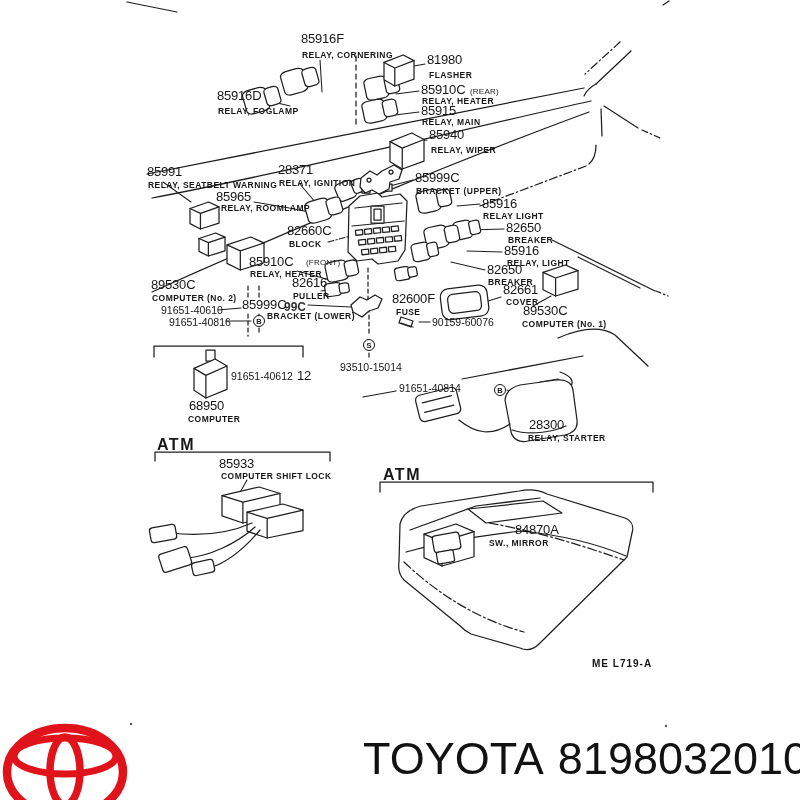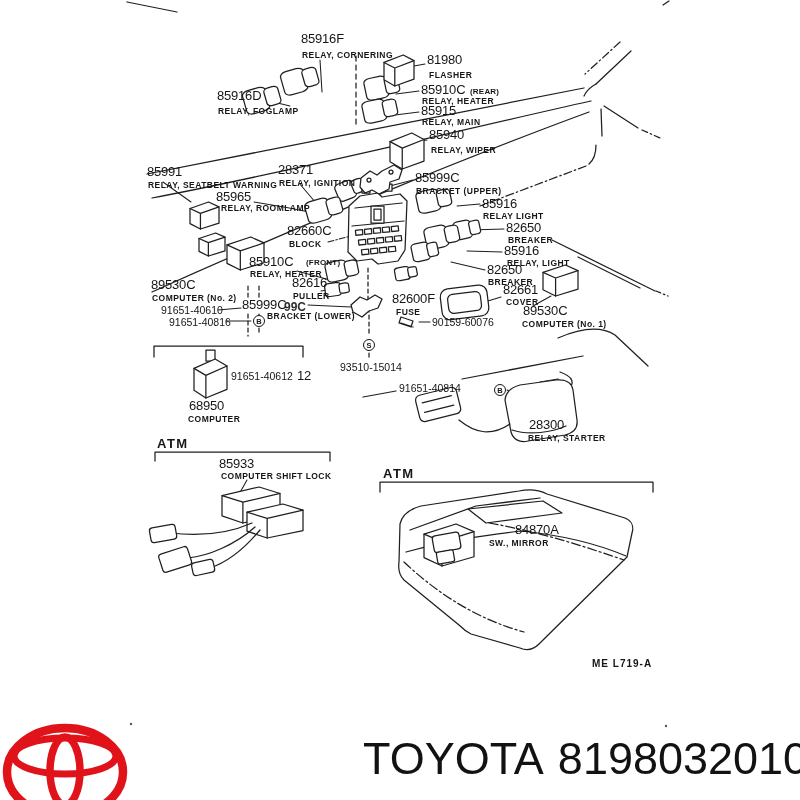--- a/index.html
+++ b/index.html
@@ -5,22 +5,22 @@
   html,body{margin:0;padding:0;}
   body{width:800px;height:800px;overflow:hidden;background:#fff;}
   .stage{position:relative;width:800px;height:800px;background:#fff;overflow:hidden;
          font-family:"Liberation Sans",sans-serif;}
   #line-art{position:absolute;left:0;top:0;}
   #label-layer{position:absolute;left:0;top:0;width:800px;height:800px;}
   .lbl{position:absolute;white-space:nowrap;color:#161616;}
   .num{font-size:13px;letter-spacing:-0.2px;}
   .num-sm{font-size:10.5px;}
   .desc{font-size:8.5px;font-weight:700;letter-spacing:0.45px;}
-  .qual{font-size:8px;font-weight:700;letter-spacing:0.2px;}
-  .atm{font-size:13px;font-weight:700;letter-spacing:1.5px;}
+  .qual{font-size:8px;font-weight:400;letter-spacing:0.2px;}
+  .atm{font-size:16px;font-weight:700;letter-spacing:1.5px;}
   .ref{font-size:10px;font-weight:700;letter-spacing:1px;}
   .artifact{font-size:12px;font-weight:700;opacity:0.9;}
   .circ{width:12px;height:12px;border:1.3px solid #161616;border-radius:50%;
         font-size:7.5px;font-weight:700;display:flex;align-items:center;justify-content:center;
         box-sizing:border-box;background:#fff;}
   .footer-text{position:absolute;left:363px;top:733px;font-size:45px;color:#121212;
                white-space:nowrap;letter-spacing:0;}
   .footer-text .gap{display:inline-block;width:14px;}
   #logo-box{position:absolute;left:2px;top:722px;width:130px;height:78px;}
 </style>

